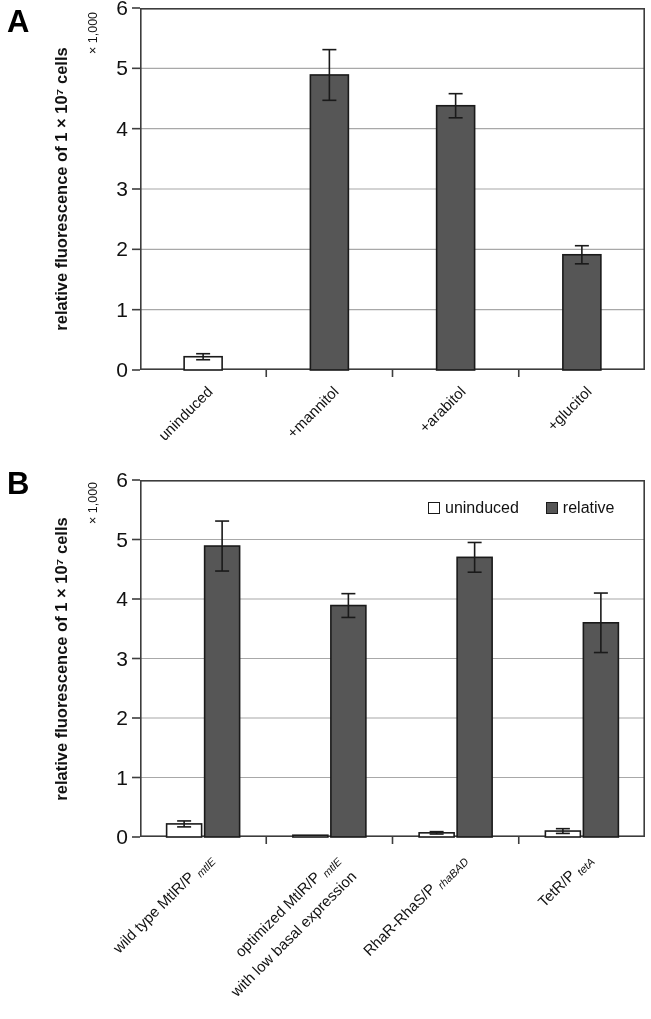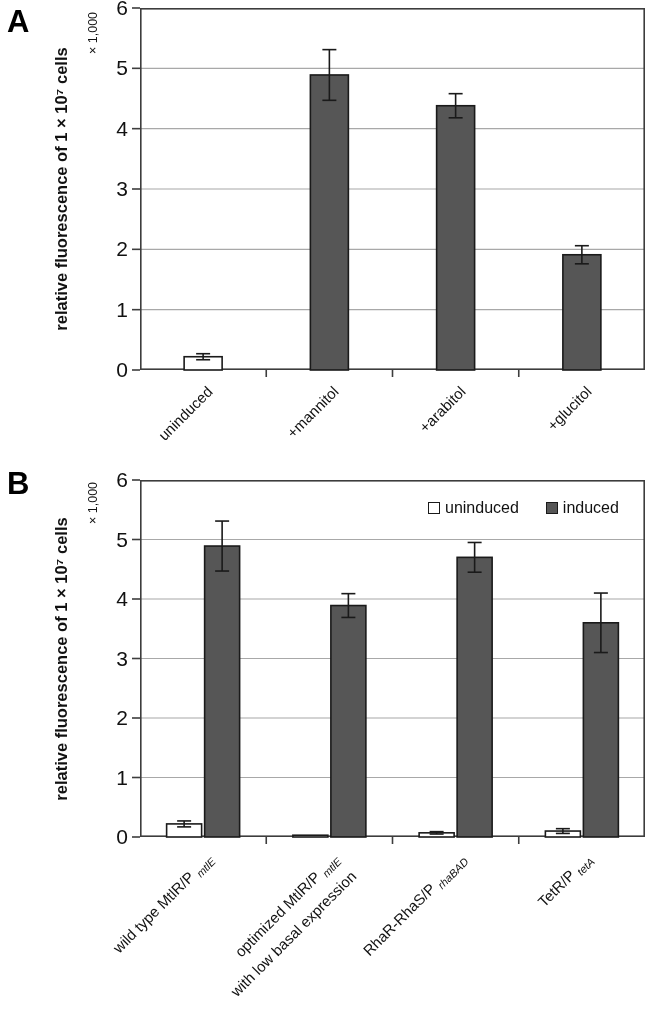--- a/index.html
+++ b/index.html
@@ -92,21 +92,21 @@
   <div class="scale-note" id="scale-note-a">× 1,000</div>
   <div class="scale-note" id="scale-note-b">× 1,000</div>
 
   <div class="legend">
     <div class="legend-item">
       <span class="swatch" style="background: rgb(255, 255, 255);"></span>
       <span>uninduced</span>
     </div>
     <div class="legend-item">
       <span class="swatch" style="background: rgb(86, 86, 86);"></span>
-      <span>induced</span>
+      <span>relative</span>
     </div>
   </div>
 <div class="ytick" style="left: 92px; top: 358px;">0</div>
     <div class="ytick" style="left: 92px; top: 297.667px;">1</div>
     <div class="ytick" style="left: 92px; top: 237.333px;">2</div>
     <div class="ytick" style="left: 92px; top: 177px;">3</div>
     <div class="ytick" style="left: 92px; top: 116.667px;">4</div>
     <div class="ytick" style="left: 92px; top: 56.3333px;">5</div>
     <div class="ytick" style="left: 92px; top: -4px;">6</div>
     <div class="xlabel-anchor" style="left: 203.125px; top: 382px;">

